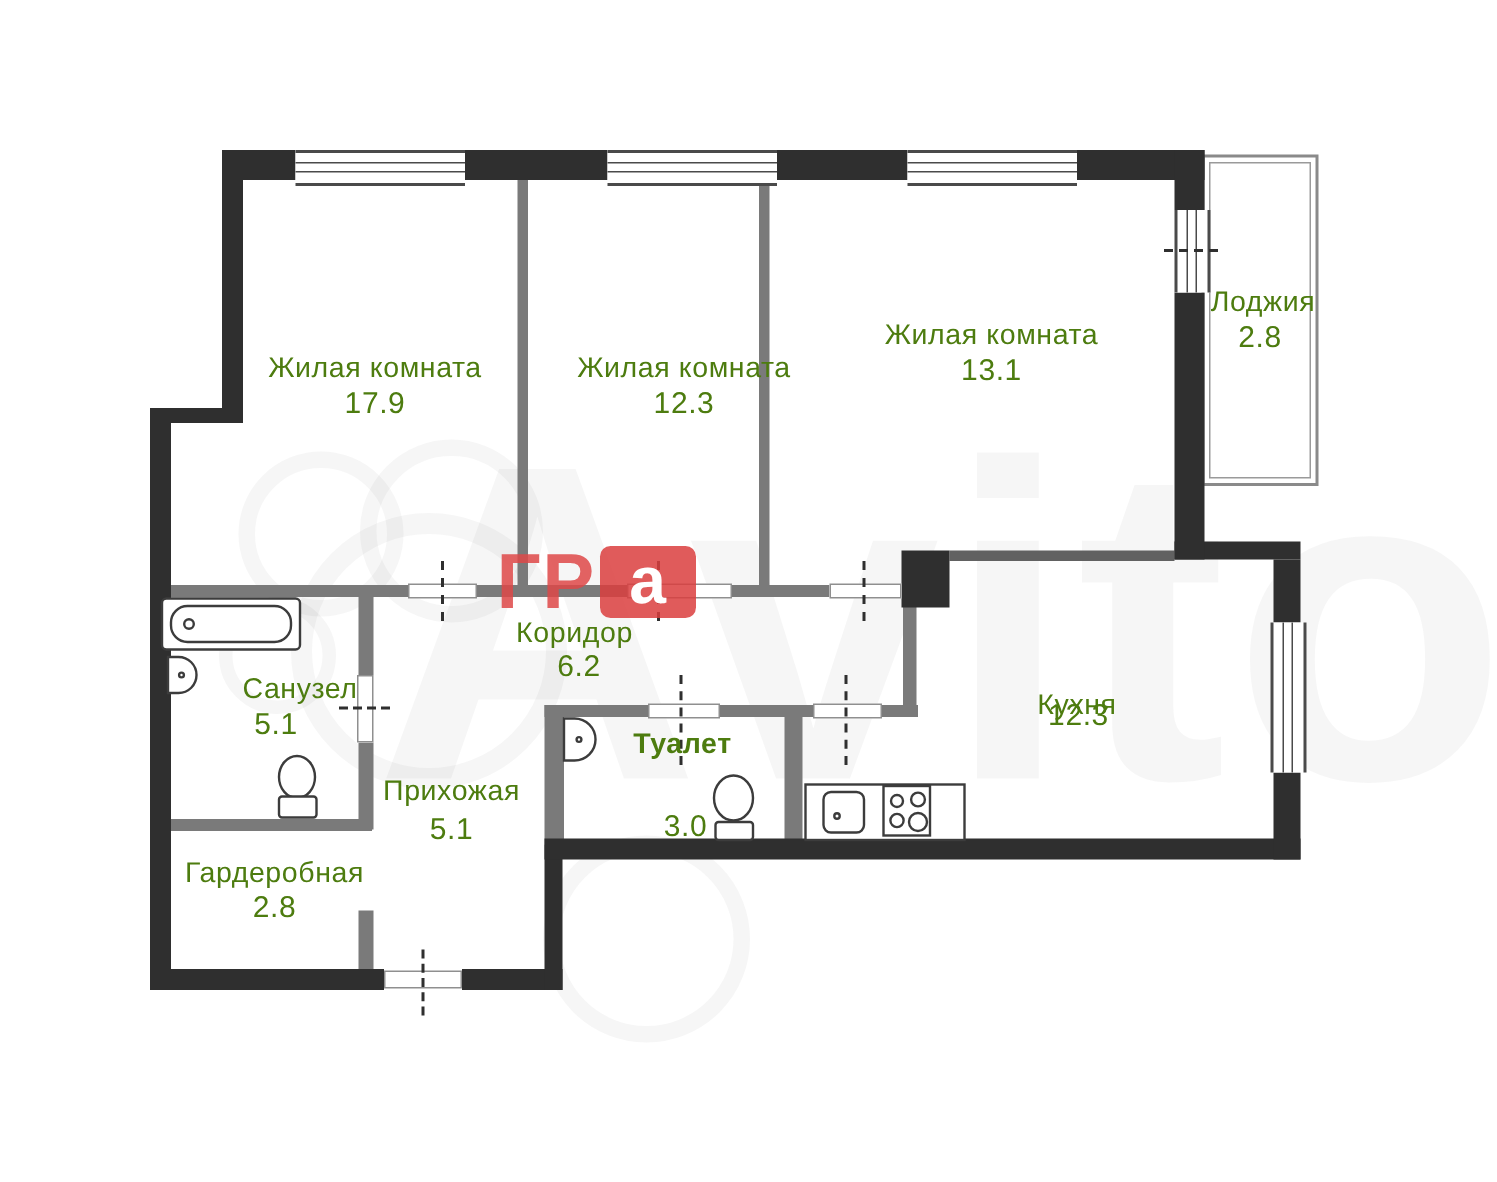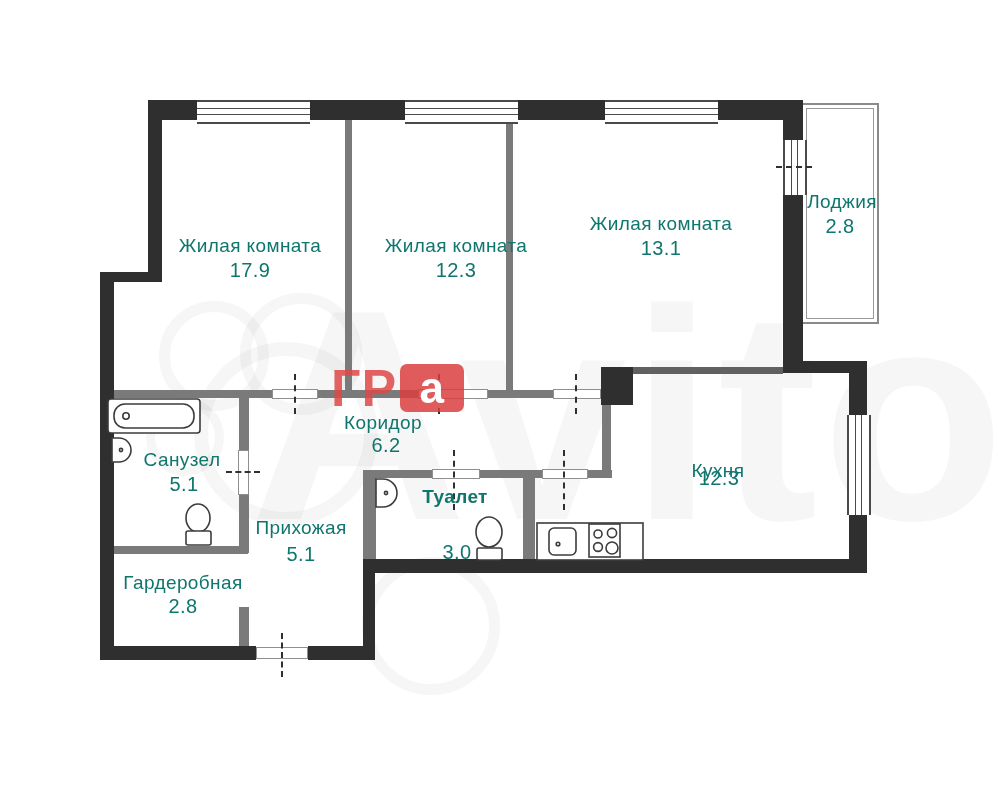--- a/index.html
+++ b/index.html
@@ -19,21 +19,21 @@
   .win-v i{position:absolute;top:0;bottom:0;width:1px;background:#4a4a4a;display:block;}
   
   .lintel{position:absolute;background:#fff;border:1px solid #8f8f8f;box-sizing:border-box;z-index:12;}
   
   .dash-v{position:absolute;width:0;border-left:2px dashed #2f2f2f;z-index:13;}
   .dash-h{position:absolute;height:0;border-top:2px dashed #2f2f2f;z-index:13;}
   
   .loggia{position:absolute;border:2px solid #8a8a8a;z-index:8;}
   .loggia .inner{position:absolute;left:3px;top:3px;right:3px;bottom:3px;border:1px solid #9a9a9a;}
   
-  .lbl{position:absolute;transform:translate(-50%,-50%);white-space:nowrap;color:#0f766e;
+  .lbl{position:absolute;transform:translate(-50%,-50%);white-space:nowrap;color:#4d7c0f;
        font-size:19px;letter-spacing:0.4px;z-index:20;}
   .num{font-size:20px;}
   
   .logo{position:absolute;left:331px;top:364px;display:flex;align-items:center;z-index:30;
         font-weight:800;font-size:52px;letter-spacing:1px;color:rgba(222,72,72,0.85);line-height:48px;}
   .logo-box{width:64px;height:48px;margin:0 3px;background:rgba(219,62,62,0.85);border-radius:7px;
             display:flex;align-items:center;justify-content:center;color:#fff;font-size:44px;font-weight:700;line-height:44px;}
   svg.fix{position:absolute;left:0;top:0;z-index:15;}
 </style>
 </head>
@@ -177,21 +177,21 @@
 
   <div class="lbl" style="left:661px;top:224px;">Жилая комната</div>
   <div class="lbl num" style="left:661px;top:248px;">13.1</div>
 
   <div class="lbl" style="left:842px;top:202px;">Лоджия</div>
   <div class="lbl num" style="left:840px;top:226px;">2.8</div>
 
   <div class="lbl" style="left:383px;top:423px;">Коридор</div>
   <div class="lbl num" style="left:386px;top:445px;">6.2</div>
 
-  <div class="lbl" style="left:182px;top:460px;text-align:center;">Санузел</div>
+  <div class="lbl" style="left:200px;top:460px;text-align:center;">Санузел</div>
   <div class="lbl num" style="left:184px;top:484px;">5.1</div>
 
   <div class="lbl" style="left:301px;top:528px;">Прихожая</div>
   <div class="lbl num" style="left:301px;top:554px;">5.1</div>
 
   <div class="lbl" style="left:183px;top:583px;">Гардеробная</div>
   <div class="lbl num" style="left:183px;top:606px;">2.8</div>
 
   <div class="lbl" style="left:455px;top:497px;font-weight:bold;">Туалет</div>
   <div class="lbl num" style="left:457px;top:552px;">3.0</div>

